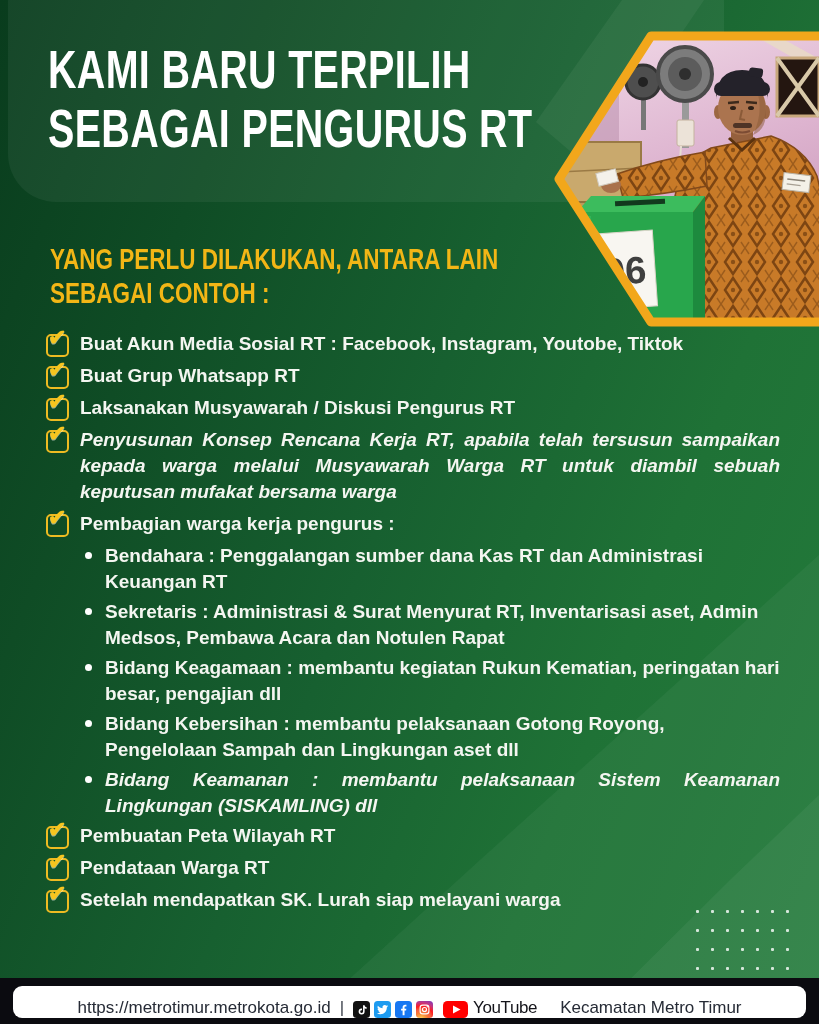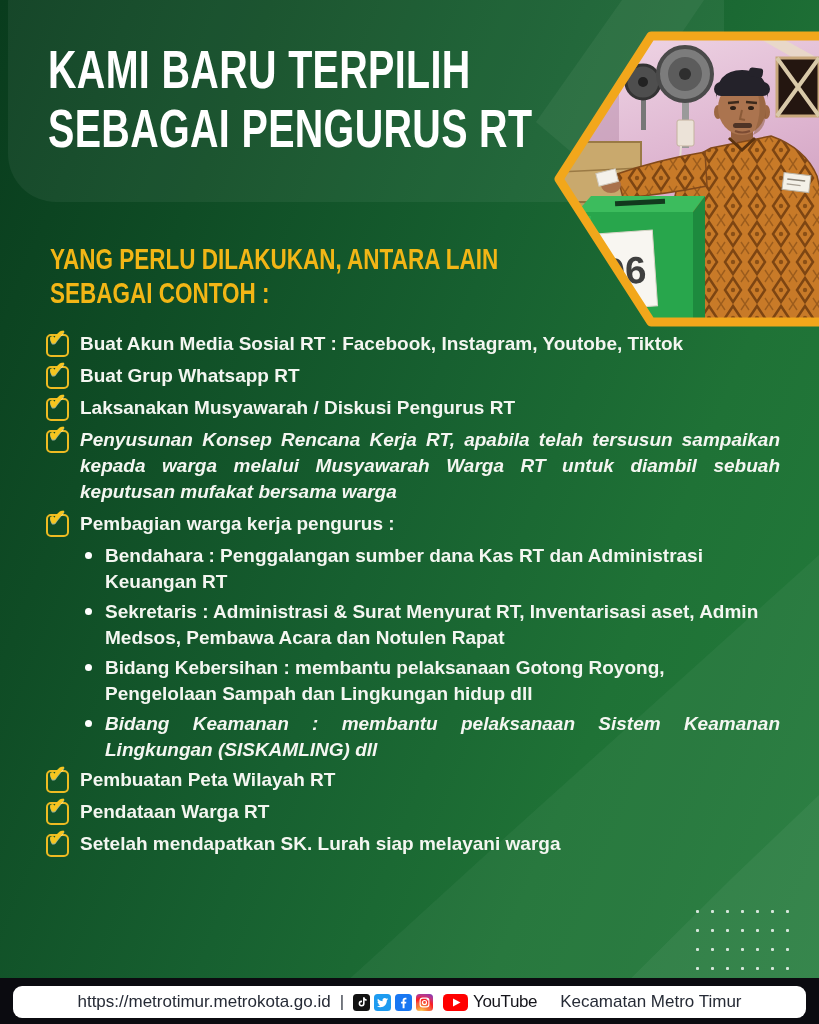--- a/index.html
+++ b/index.html
@@ -30,21 +30,21 @@
   .sub-item{display:flex;gap:13px;margin:0 0 4px 39px;}
   .sdot{flex:none;width:7px;height:7px;border-radius:50%;background:#ffffff;margin-top:9px;}
   .stext{flex:1;}
 
   .dots{position:absolute;right:18px;bottom:38px;display:grid;
     grid-template-columns:repeat(7,15px);grid-auto-rows:19px;justify-items:start;}
   .dots i{display:block;width:3px;height:3px;background:rgba(255,255,255,.8);border-radius:1px;}
 
   .footer{position:absolute;left:0;right:0;bottom:0;height:46px;background:#0b0b10;}
   .pill{position:absolute;left:13px;right:13px;top:8px;height:32px;background:#ffffff;
-    border-radius:9px;display:flex;align-items:center;justify-content:center;gap:7px;
+    border-radius:9px;display:flex;align-items:flex-end;justify-content:center;gap:7px;
     color:#262b36;font-size:17px;}
   .sep{color:#3a3f4a;margin:0 2px;}
   .icon-row{display:flex;align-items:center;gap:4px;}
   .fi{width:17px;height:17px;border-radius:3.5px;display:flex;align-items:center;
     justify-content:center;flex:none;}
   .fi svg{display:block;}
   .fi-tiktok{background:#111111;}
   .fi-twitter{background:#1d9bf0;}
   .fi-facebook{background:#1877f2;}
   .fi-instagram{background:radial-gradient(circle at 30% 110%,#ffdc80 5%,#fcaf45 15%,#f77737 32%,#f56040 45%,#fd1d1d 60%,#c13584 78%,#833ab4 95%);}
@@ -203,21 +203,25 @@
         <div class="sub-item">
           <span class="sdot"></span>
           <div class="stext">Bendahara : Penggalangan sumber dana Kas RT dan Administrasi Keuangan RT</div>
         </div>
         <div class="sub-item">
           <span class="sdot"></span>
           <div class="stext">Sekretaris : Administrasi &amp; Surat Menyurat RT, Inventarisasi aset, Admin Medsos, Pembawa Acara dan Notulen Rapat</div>
         </div>
         <div class="sub-item">
           <span class="sdot"></span>
-          <div class="stext">Bidang Kebersihan : membantu pelaksanaan Gotong Royong, Pengelolaan Sampah dan Lingkungan hidup dll</div>
+          <div class="stext">Bidang Keagamaan : membantu kegiatan Rukun Kematian, peringatan hari besar, pengajian dll</div>
+        </div>
+        <div class="sub-item">
+          <span class="sdot"></span>
+          <div class="stext">Bidang Kebersihan : membantu pelaksanaan Gotong Royong, Pengelolaan Sampah dan Lingkungan aset dll</div>
         </div>
         <div class="sub-item">
           <span class="sdot"></span>
           <div class="stext just">Bidang Keamanan : membantu pelaksanaan Sistem Keamanan Lingkungan (SISKAMLING) dll</div>
         </div>
       </div>
       <div class="check-item">
         <span class="cbox">
           <span class="tick">✔</span>
         </span>

